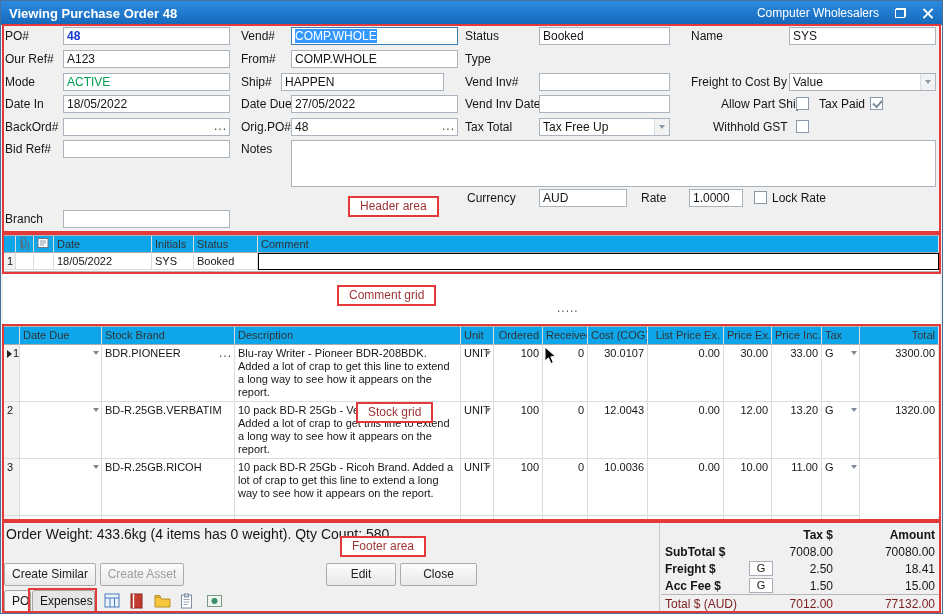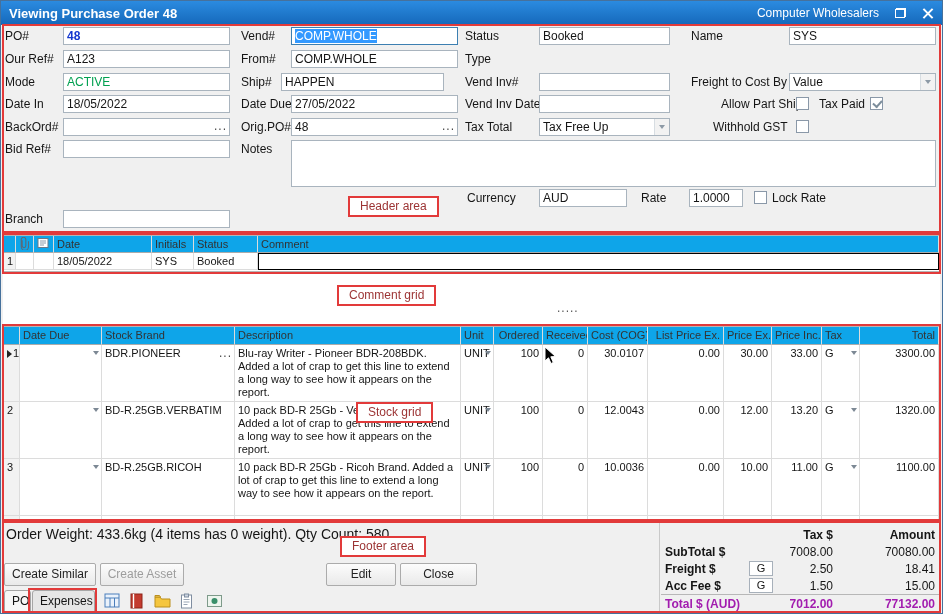--- a/index.html
+++ b/index.html
@@ -51,21 +51,21 @@
   .c0{width:16px}.c1{width:82px}.c2{width:133px}.c3{width:226px}.c4{width:33px}.c5{width:49px}.c6{width:45px}.c7{width:60px}.c8{width:76px}.c9{width:48px}.c10{width:50px}.c11{width:38px}.c12{width:79px}
   .srow{height:57px}
   .hrow{height:18px}
   .crow{height:17px}
   
   .btn{position:absolute;height:23px;background:linear-gradient(#fcfcfc,#e9e9e9);border:1px solid #ababab;border-radius:2px;font-size:12px;text-align:center;line-height:21px;cursor:pointer;color:#222}
   .btn.disabled{color:#9d9d9d;cursor:default}
   .tot-lbl{position:absolute;font-weight:bold;white-space:nowrap}
   .tot-val{position:absolute;text-align:right;white-space:nowrap}
   .tot-hd{font-weight:bold}
-  .green{color:#a21caf;font-weight:bold}
+  .green{color:#7f1d1d;font-weight:normal}
   .gbox{position:absolute;width:24px;height:15px;border:1px solid #a7b0ba;background:#fff;text-align:center;line-height:13px;font-size:11px}
   .vline{position:absolute;width:1px;background:#c9c9c9}
   .hline{position:absolute;height:1px;background:#b7b7b7}
   .tab{position:absolute;height:23px;border:1px solid #a6a6a6;border-radius:3px 3px 0 0;background:#e6e6e6;text-align:center;line-height:20px;padding:0 7px;font-size:12px;cursor:pointer}
   .tab.active{background:#f7f7f7}
   .mini-icon{position:absolute;width:18px;height:17px;cursor:pointer}
   .whitefill{position:absolute;background:#fff}
   .splitdots{position:absolute;color:#555;font-size:12px;letter-spacing:1px;z-index:6}
   .cursor{position:absolute;z-index:60;pointer-events:none}
 </style>
@@ -231,21 +231,20 @@
       <div class="gcell c2">BD-R.25GB.RICOH</div>
       <div class="gcell c3 desc">10 pack BD-R 25Gb - Ricoh Brand.  Added a lot of crap to get this line to extend a long way to see how it appears on the report.</div>
       <div class="gcell c4"><span>UNIT</span><i class="tri"></i></div>
       <div class="gcell c5 num">100</div>
       <div class="gcell c6 num">0</div>
       <div class="gcell c7 num">10.0036</div>
       <div class="gcell c8 num">0.00</div>
       <div class="gcell c9 num">10.00</div>
       <div class="gcell c10 num">11.00</div>
       <div class="gcell c11"><span>G</span><i class="tri"></i></div>
-      <div class="gcell c12 num">1100.00</div>
     </div>
 
     <div class="grow srow">
       <div class="gcell c0 rowhdr">4</div>
       <div class="gcell c1"><span></span></div>
       <div class="gcell c2">BD.LITE-ON</div>
       <div class="gcell c3 desc">Blu-ray Writer - Lite-On IHBS312 BLACK</div>
       <div class="gcell c4"><span>UNIT</span></div>
       <div class="gcell c5 num">280</div>
       <div class="gcell c6 num">0</div>

